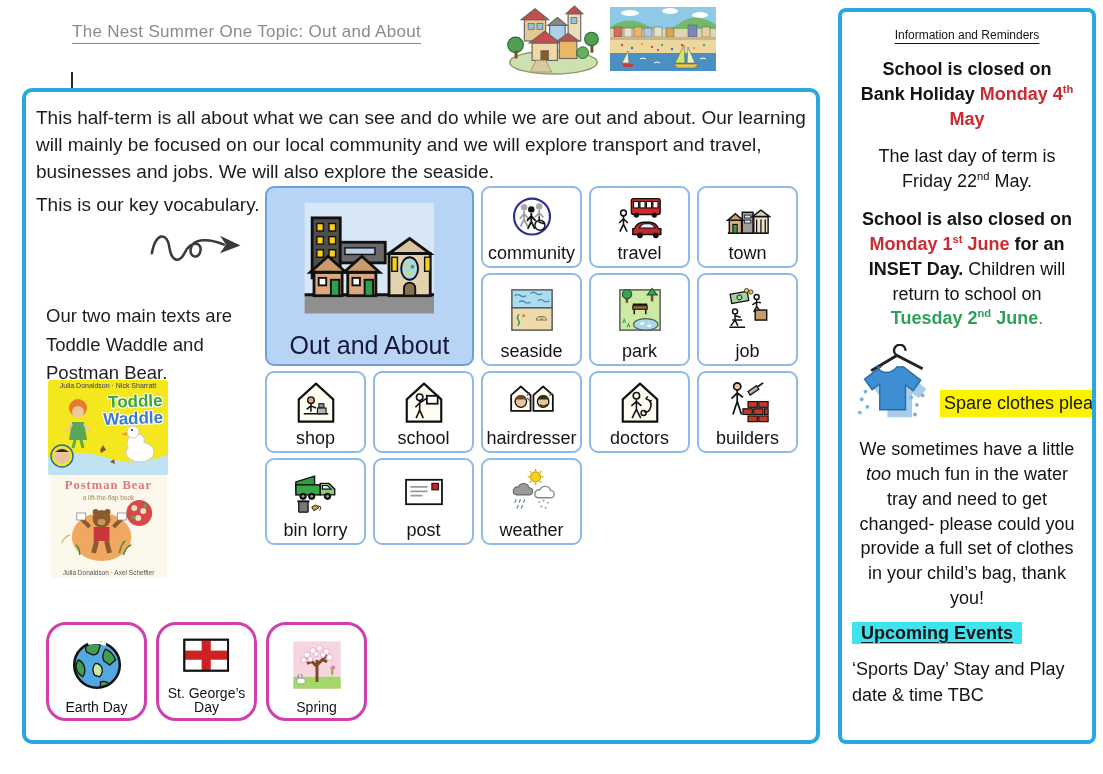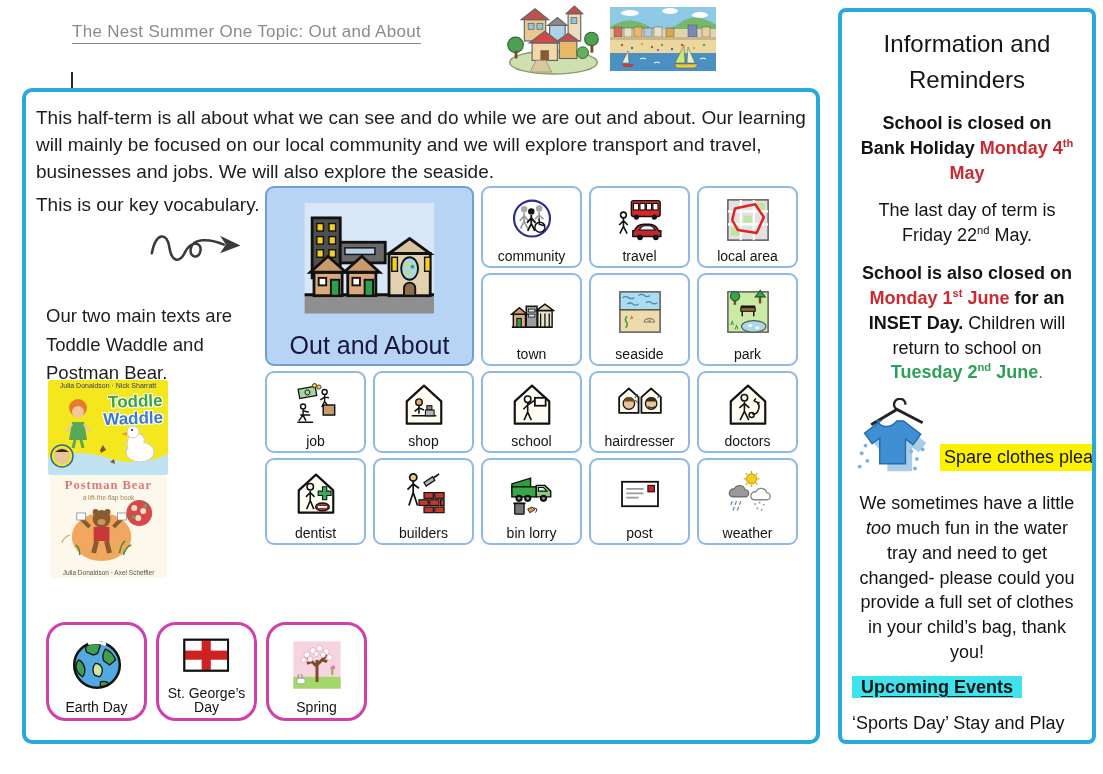--- a/index.html
+++ b/index.html
@@ -27,21 +27,21 @@
   .arrow-doodle svg{width:100%;height:100%}
 
   .vocab-grid{position:absolute;left:239px;top:94px;display:grid;
     grid-template-columns:repeat(5,101px);grid-template-rows:82px 93px 82px 87px;
     column-gap:7px;row-gap:5px}
   .vcard{background:#fff;border:2px solid var(--card-border);border-radius:9px;
     display:flex;flex-direction:column;align-items:center;justify-content:flex-end;
     padding:3px 1px 2px;overflow:hidden}
   .vcard .vicon{flex:1;display:flex;align-items:center;justify-content:center;width:100%}
   .vcard .vicon svg{height:46px;max-width:92px}
-  .vlabel{font-size:14px;line-height:1.1;color:#141414;white-space:nowrap}
+  .vlabel{font-size:18px;line-height:1.1;color:#141414;white-space:nowrap}
   .vcard.big{grid-column:1/3;grid-row:1/3;background:var(--big-bg);border-color:#6f9fd8;
     justify-content:center;padding:4px}
   .vcard.big .vicon svg{height:120px;max-width:170px}
   .big-label{font-size:25px;color:#17173c;margin-top:2px;white-space:nowrap}
 
   .texts-note{position:absolute;left:20px;top:210px;width:205px;font-size:18.5px;line-height:1.55}
   .book{position:absolute;overflow:hidden;border-radius:3px}
   .book svg{position:absolute;inset:0;width:100%;height:100%}
   #book-toddle{left:22px;top:288px;width:120px;height:95px}
   #book-postman{left:24px;top:383px;width:117px;height:103px}
@@ -61,21 +61,21 @@
     border-radius:20px;display:flex;flex-direction:column;align-items:center;
     justify-content:flex-end;padding:4px 2px 3px}
   .ecard .eicon{flex:1;display:flex;align-items:center;justify-content:center}
   .ecard .eicon svg{height:54px;max-width:90px}
   .ecard.small-icon .eicon svg{height:42px}
   .elabel{font-size:14px;line-height:1.05;text-align:center;color:#141414}
 
   .sidebar{position:absolute;left:838px;top:8px;width:258px;height:736px;background:#fff;
     border:4px solid var(--accent);border-radius:8px;padding:12px 10px;
     text-align:center;font-size:18px;line-height:1.38;color:#141414;overflow:hidden}
-  .sb-heading{font-size:24px;font-weight:normal;
+  .sb-heading{font-size:12px;font-weight:normal;text-decoration:underline;
     text-underline-offset:4px;line-height:1.5;margin:2px 0 10px}
   .note{margin:13px 8px}
   .b{font-weight:bold}.i{font-style:italic}
   .red{color:var(--red)}.green{color:var(--green)}
   .sup{vertical-align:super;font-size:.62em}
   .tshirt-row{display:flex;align-items:flex-end;margin:4px 0 2px;text-align:left}
   .tshirt-row svg{width:86px;height:80px;flex:none}
   .spare-plea{background:var(--yhl);padding:1px 4px;margin:0 0 14px 2px;font-size:18px;white-space:nowrap}
   .water-note{margin:6px 0 10px}
   .upcoming-heading{text-align:left;margin-top:6px;font-size:18px}
@@ -247,35 +247,20 @@
               <path d="M31 46 q3 -6 8 -6 h6 q5 0 8 6 z" fill="#e8f2fa" stroke="#111" stroke-width="1.5"></path>
               <circle cx="32" cy="56" r="4" fill="#111"></circle>
               <circle cx="54" cy="56" r="4" fill="#111"></circle>
             </svg>
           </div>
 <div class="vlabel">travel</div>
         </div>
         <div class="vcard">
           <div class="vicon">
             <svg viewBox="0 0 64 64">
-              <rect x="4" y="4" width="56" height="56" fill="#e2e2e2" stroke="#555" stroke-width="2"></rect>
-              <rect x="8" y="42" width="13" height="12" fill="#c2e3a2"></rect>
-              <rect x="45" y="8" width="11" height="11" fill="#c2e3a2"></rect>
-              <rect x="26" y="26" width="12" height="10" fill="#c2e3a2"></rect>
-              <g stroke="#fff" stroke-width="3">
-                <path d="M4 20 h56 M4 38 h56 M22 4 v56 M40 4 v56"></path>
-              </g>
-              <polygon points="14,16 42,10 54,28 44,50 18,46 10,32" fill="none" stroke="#e02424" stroke-width="3.5" stroke-linejoin="round"></polygon>
-            </svg>
-          </div>
-<div class="vlabel">local area</div>
-        </div>
-        <div class="vcard">
-          <div class="vicon">
-            <svg viewBox="0 0 64 64">
               <path d="M4 53 h56" stroke="#111" stroke-width="2.5"></path>
               <rect x="24" y="24" width="15" height="29" fill="#9d9d9d" stroke="#111" stroke-width="2"></rect>
               <rect x="27" y="28" width="9" height="4" fill="#cfe3f5" stroke="#111" stroke-width="1"></rect>
               <rect x="27" y="35" width="9" height="4" fill="#cfe3f5" stroke="#111" stroke-width="1"></rect>
               <rect x="6" y="35" width="17" height="18" fill="#dba97c" stroke="#111" stroke-width="2"></rect>
               <path d="M4 35 l10.5 -9 10.5 9 z" fill="#c99a6b" stroke="#111" stroke-width="2"></path>
               <rect x="11" y="41" width="6" height="12" fill="#2e9e4f" stroke="#111" stroke-width="1.5"></rect>
               <rect x="40" y="30" width="20" height="23" fill="#ece2cc" stroke="#111" stroke-width="2"></rect>
               <path d="M38 30 l12 -9 12 9 z" fill="#dcd1b6" stroke="#111" stroke-width="2"></path>
               <path d="M44 34 v19 M50 34 v19 M56 34 v19" stroke="#111" stroke-width="1.8"></path>
@@ -385,35 +370,20 @@
               <g stroke="#111" stroke-width="2.2" fill="none">
                 <circle cx="27" cy="22" r="4.5"></circle>
                 <path d="M27 27 v14 M27 30 l-7 6 M27 30 l7 6 M27 41 l-6 12 M27 41 l6 12"></path>
               </g>
               <path d="M40 26 q9 2 7 11 q-2 9 -9 7" fill="none" stroke="#111" stroke-width="2.2"></path>
               <circle cx="37" cy="46" r="3.5" fill="none" stroke="#111" stroke-width="2"></circle>
               <path d="M40 26 l3 -3 M45 31 l3 -3" stroke="#111" stroke-width="2"></path>
             </svg>
           </div>
 <div class="vlabel">doctors</div>
-        </div>
-        <div class="vcard">
-          <div class="vicon">
-            <svg viewBox="0 0 64 64">
-              <path d="M8 27 L32 5 L56 27 V58 H8 Z" fill="#fffdf2" stroke="#111" stroke-width="3" stroke-linejoin="round"></path>
-              <g stroke="#111" stroke-width="2.2" fill="none">
-                <circle cx="24" cy="22" r="4.5"></circle>
-                <path d="M24 27 v14 M24 30 l-6 6 M24 30 l6 6 M24 41 l-5 12 M24 41 l5 12"></path>
-              </g>
-              <path d="M41 22 h6 v6 h6 v6 h-6 v6 h-6 v-6 h-6 v-6 h6 z" fill="#2fae62" stroke="#111" stroke-width="1.5"></path>
-              <ellipse cx="41" cy="50" rx="9.5" ry="5.5" fill="#cc3333" stroke="#111" stroke-width="1.8"></ellipse>
-              <rect x="34" y="48" width="14" height="4" rx="1.5" fill="#fff" stroke="#111" stroke-width="1"></rect>
-            </svg>
-          </div>
-<div class="vlabel">dentist</div>
         </div>
         <div class="vcard">
           <div class="vicon">
             <svg viewBox="0 0 64 64">
               <g stroke="#111" stroke-width="2.4" fill="none">
                 <circle cx="17" cy="9" r="5" fill="#e8c49a"></circle>
                 <path d="M17 14 v16 M17 18 l-8 8 M17 18 l8 6 M17 30 l-6 18 M17 30 l6 18"></path>
               </g>
               <path d="M32 16 l12 -8 3 5 -12 8 z" fill="#b5b5b5" stroke="#111" stroke-width="1.8"></path>
               <path d="M46 9 l7 -5" stroke="#111" stroke-width="2.5"></path>

